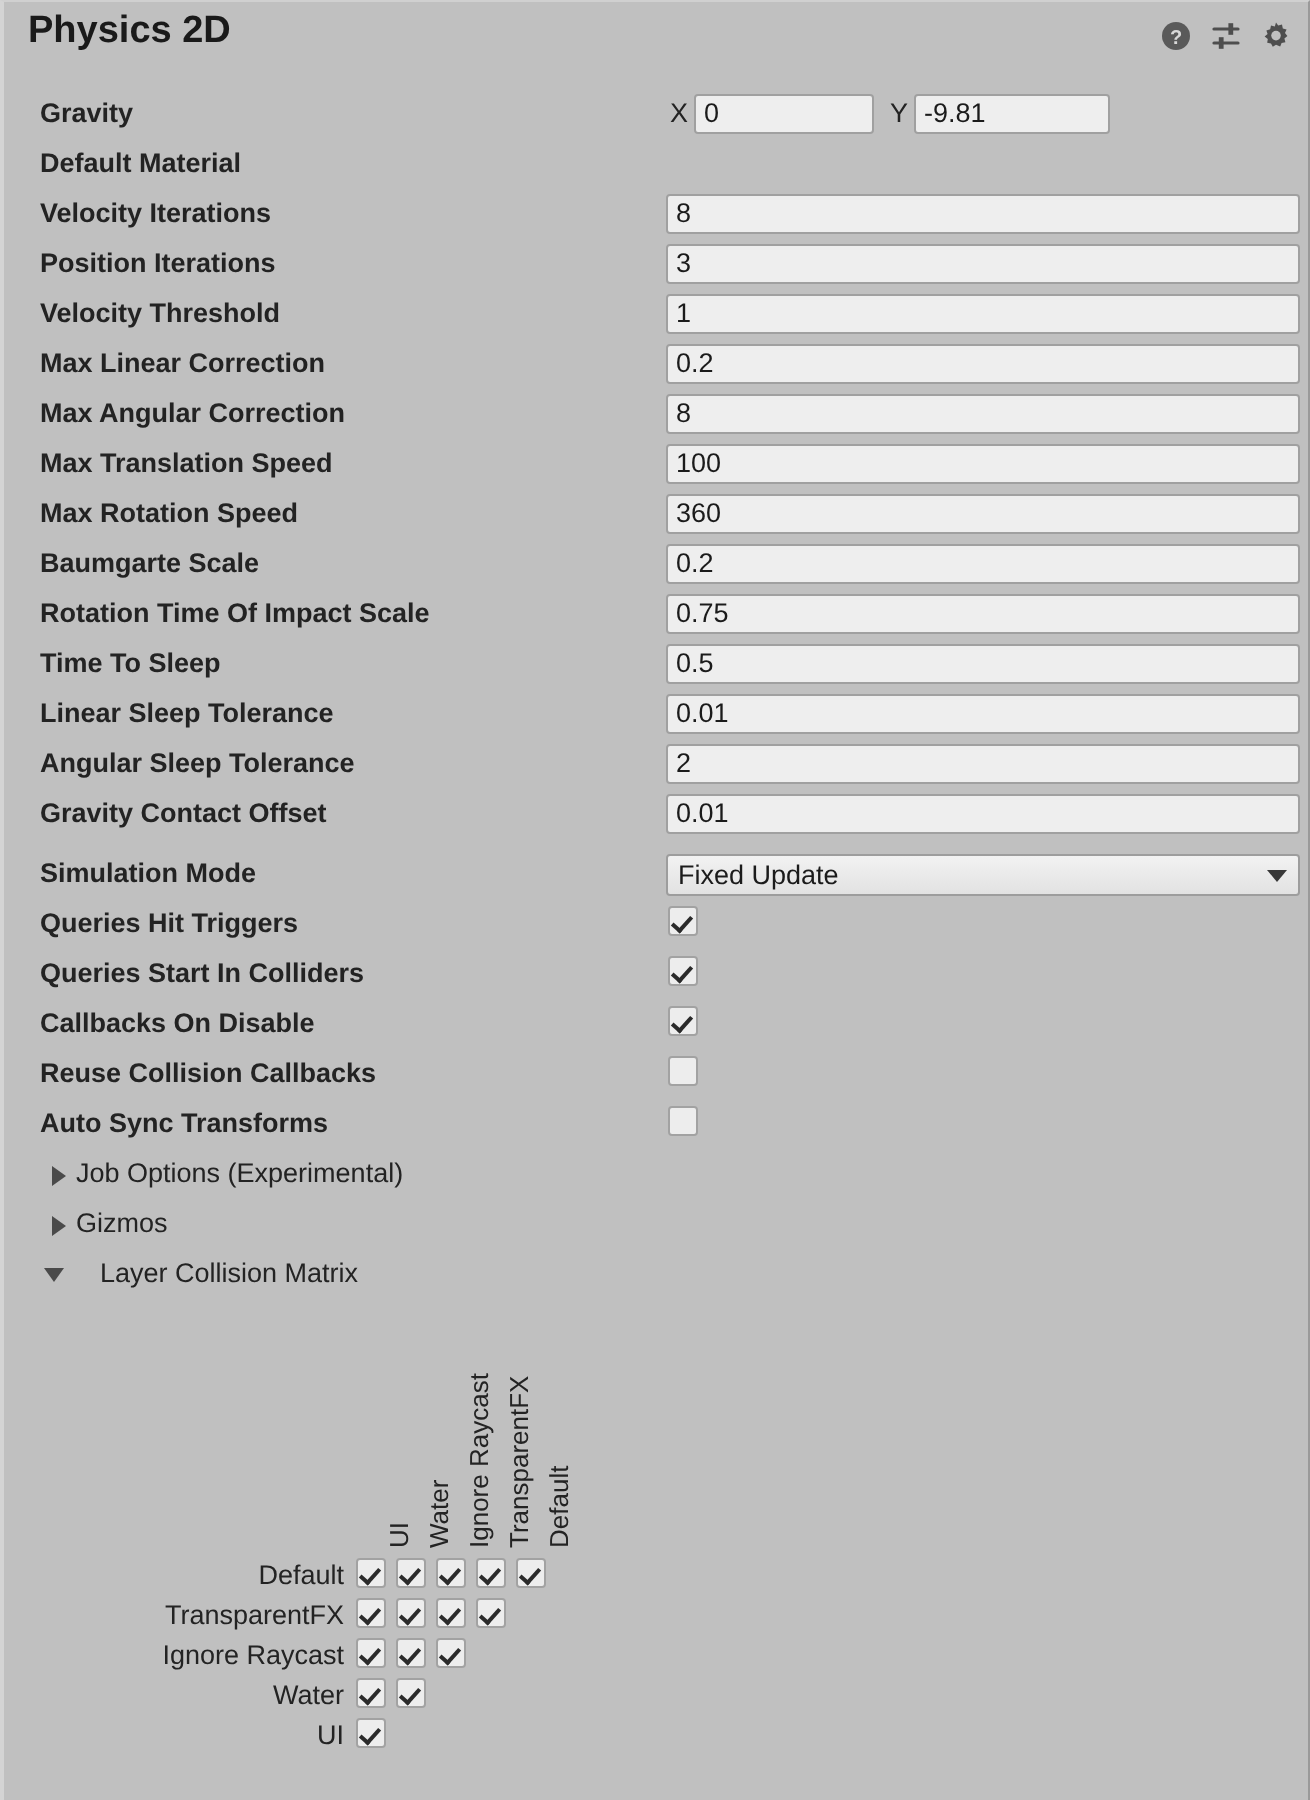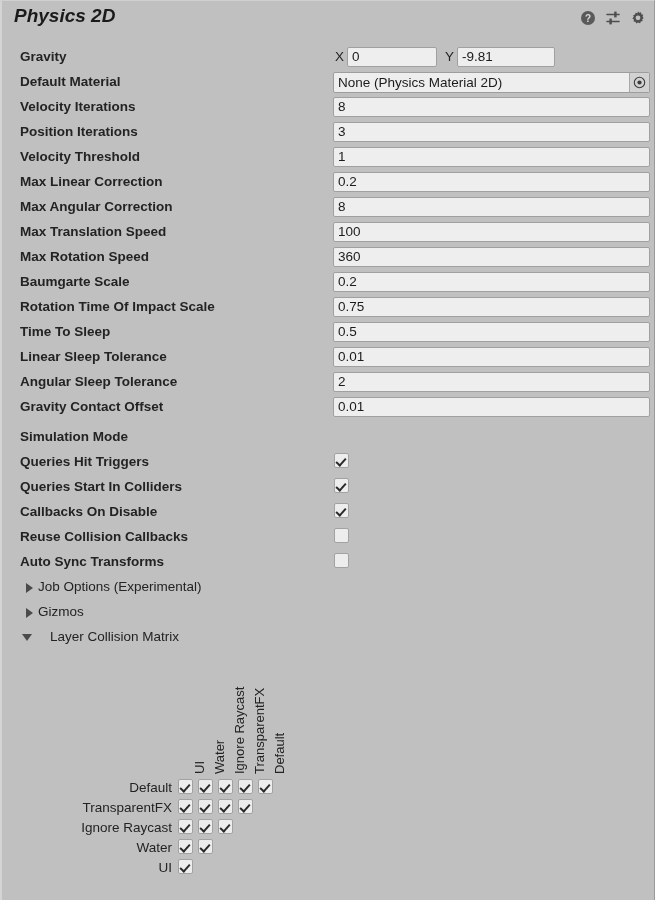--- a/index.html
+++ b/index.html
@@ -35,21 +35,20 @@
     box-sizing: border-box;
   }
   .title {
     position: absolute;
     left: 12px;
     top: 4px;
     font-size: 19px;
     font-weight: bold;
     letter-spacing: 0px;
     color: #1a1a1a;
-    font-style: italic;
   }
   .header-icons {
     position: absolute;
     right: 8px;
     top: 9px;
     display: flex;
     gap: 9px;
     align-items: center;
   }
   .hicon { width: 16px; height: 16px; display:block; }
@@ -268,29 +267,20 @@
   <div class="row" style="top:44px">
     <div class="lbl">Gravity</div>
     <div class="axis-lbl gx-lbl">X</div>
     <div class="field gx">0</div>
     <div class="axis-lbl gy-lbl">Y</div>
     <div class="field gy">-9.81</div>
   </div>
 
   <div class="row" style="top:69px">
     <div class="lbl">Default Material</div>
-    <div class="objfield">
-      <span class="otext">None (Physics Material 2D)</span>
-      <span class="objpick">
-        <svg width="13" height="13" viewBox="0 0 13 13">
-          <circle cx="6.5" cy="6.5" r="5.2" fill="none" stroke="#3c3c3c" stroke-width="1.1"></circle>
-          <circle cx="6.5" cy="6.5" r="2.1" fill="#3c3c3c"></circle>
-        </svg>
-      </span>
-    </div>
   </div>
 
   <div id="numeric-rows">
       <div class="row" style="top: 94px;">
         <div class="lbl">Velocity Iterations</div>
         <div class="field wide">8</div>
       </div>
       <div class="row" style="top: 119px;">
         <div class="lbl">Position Iterations</div>
         <div class="field wide">3</div>
@@ -336,20 +326,28 @@
         <div class="field wide">2</div>
       </div>
       <div class="row" style="top: 394px;">
         <div class="lbl">Gravity Contact Offset</div>
         <div class="field wide">0.01</div>
       </div>
     </div>
 
   <div class="row" style="top:424px">
     <div class="lbl">Simulation Mode</div>
+    <div class="dropdown">
+      <span class="dtext">Fixed Update</span>
+      <span class="darrow">
+        <svg width="11" height="8" viewBox="0 0 11 8">
+          <polygon points="0.5,1 10.5,1 5.5,7" fill="#383838"></polygon>
+        </svg>
+      </span>
+    </div>
   </div>
 
   <div id="toggle-rows">
       <div class="row" style="top: 449px;">
         <div class="lbl">Queries Hit Triggers</div>
         <div class="cbox checked"></div>
       </div>
       <div class="row" style="top: 474px;">
         <div class="lbl">Queries Start In Colliders</div>
         <div class="cbox checked"></div>

